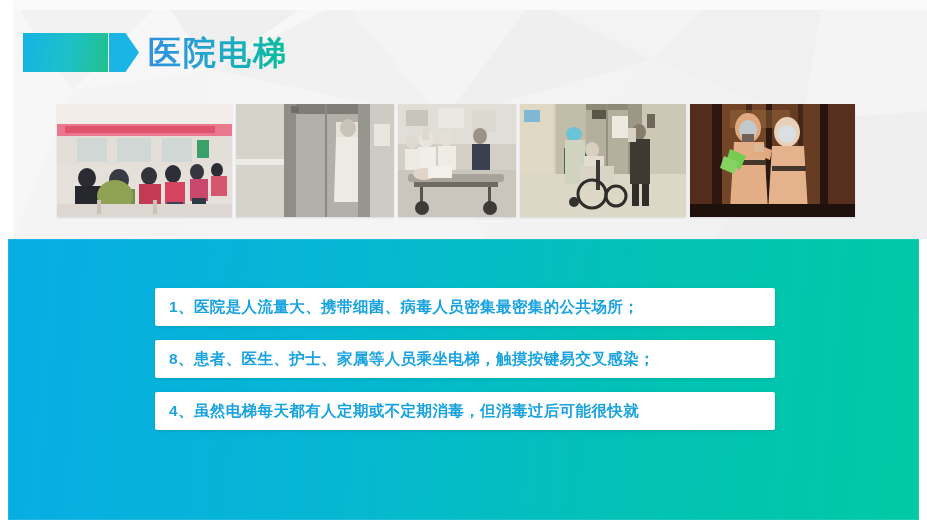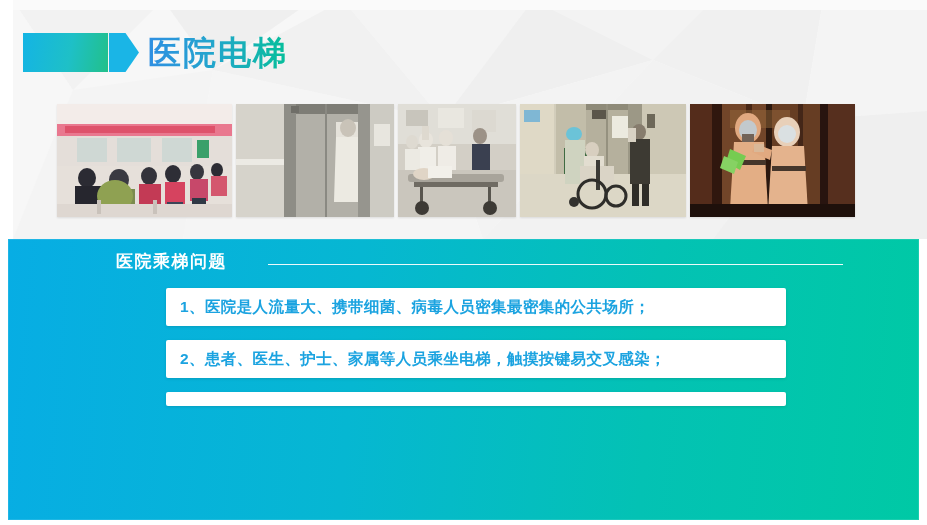--- a/index.html
+++ b/index.html
@@ -124,21 +124,21 @@
     left: 152px;
     top: 15px;
     width: 575px;
     height: 1px;
     background: rgba(255,255,255,0.92);
   }
 
   
   .bullets {
     position: absolute;
-    left: 158px;
+    left: 147px;
     top: 49px;
     width: 628px;
   }
   .bullet {
     position: relative;
     width: 620px;
     background: #ffffff;
     border-radius: 2px;
     margin-bottom: 14px;
     padding: 7px 10px 7px 14px;
@@ -340,37 +340,34 @@
           <rect x="0" y="100" width="165" height="13" fill="#20120c"></rect>
           <rect x="0" y="0" width="165" height="113" fill="#000" opacity="0.06"></rect>
         </svg>
       </div>
 
     </div>
   </div>
 
   <div class="panel">
 
-    <div class="panel-heading-row">
-      <div class="panel-heading">医院乘梯问题</div>
-      <div class="heading-rule"></div>
-    </div>
 
     <div class="bullets">
 
       <div class="bullet">
         <div class="bullet-line">1、医院是人流量大、携带细菌、病毒人员密集最密集的公共场所；</div>
       </div>
 
       <div class="bullet">
-        <div class="bullet-line">2、患者、医生、护士、家属等人员乘坐电梯，触摸按键易交叉感染；</div>
+        <div class="bullet-line">8、患者、医生、护士、家属等人员乘坐电梯，触摸按键易交叉感染；</div>
       </div>
 
 
       <div class="bullet">
+        <div class="bullet-line">4、虽然电梯每天都有人定期或不定期消毒，但消毒过后可能很快就</div>
       </div>
 
     </div>
   </div>
 
   <div class="panel-edge-shadow"></div>
 
 </div>
 
 </body></html>

